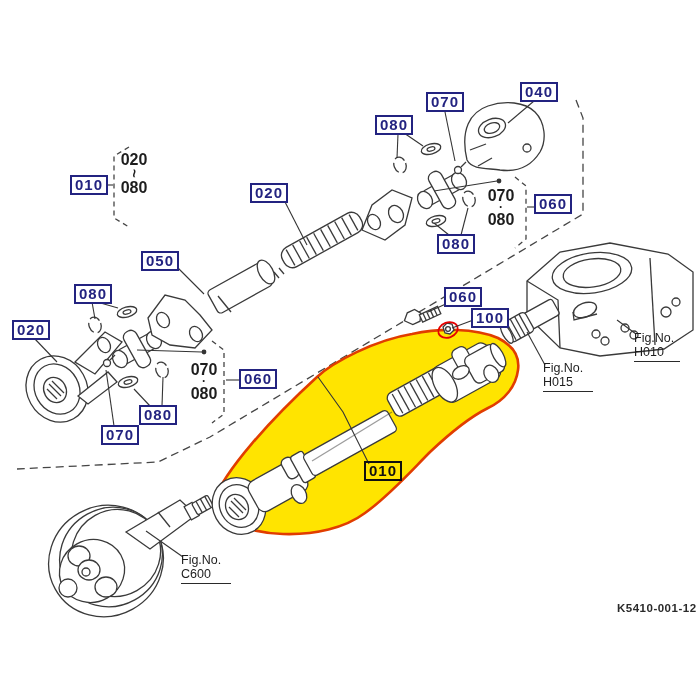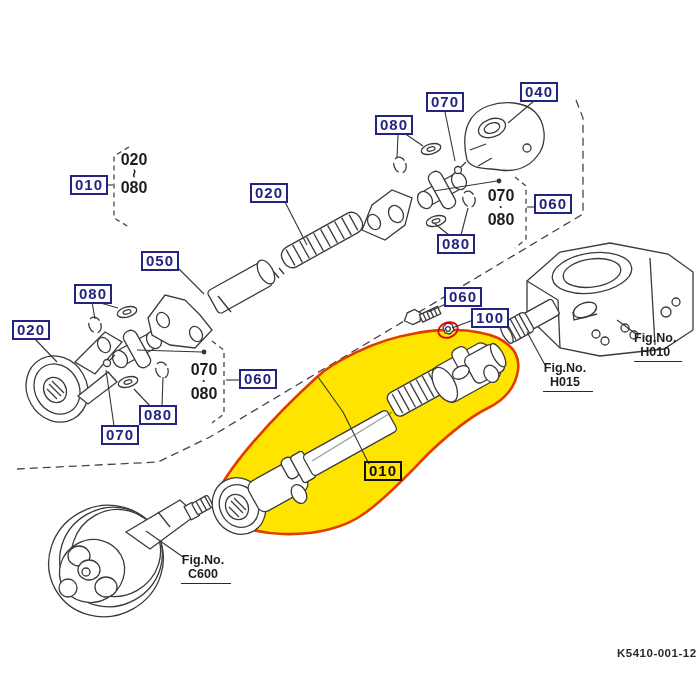--- a/index.html
+++ b/index.html
@@ -7,24 +7,24 @@
          font-family:"Liberation Sans",sans-serif;}
   .stage svg{position:absolute;left:0;top:0;}
   .callout{position:absolute;font-weight:bold;font-size:15px;line-height:16px;
            color:#232380;border:2px solid #232380;background:#fff;padding:0 3px;
            letter-spacing:1px;font-family:"Liberation Sans",sans-serif;}
   .callout.black{color:#101010;border-color:#101010;background:transparent;}
   .range{position:absolute;display:flex;flex-direction:column;align-items:center;
          font-weight:bold;font-size:16px;line-height:17px;color:#1d1d1d;}
   .range .sep{font-size:12px;line-height:7px;}
   .range .tilde{transform:rotate(90deg);font-size:15px;line-height:11px;}
-  .figref{position:absolute;font-weight:bold;font-size:12.5px;line-height:14px;
-          color:#1d1d1d;border-bottom:1.6px solid #2a2a2a;padding:0 6px 2px 0;text-align:center;}
+  .figref{position:absolute;font-weight:normal;font-size:12.5px;line-height:14px;
+          color:#1d1d1d;border-bottom:1.6px solid #2a2a2a;padding:0 6px 2px 0;}
   .drawno{position:absolute;left:617px;top:602px;font-weight:bold;font-size:11.5px;
-          color:#2a2a2a;letter-spacing:0.5px;margin-top:45px;}
+          color:#2a2a2a;letter-spacing:0.5px;}
   .ln{fill:none;stroke:#3a3a3a;stroke-width:1.3;}
   .pt{fill:#ffffff;stroke:#3a3a3a;stroke-width:1.3;}
   .ldr{fill:none;stroke:#343434;stroke-width:1.1;}
   .dsh{fill:none;stroke:#454545;stroke-width:1.3;stroke-dasharray:8 5;}
   .dsh2{fill:none;stroke:#454545;stroke-width:1.3;stroke-dasharray:5 4;}
 </style>
 </head>
 <body>
 
 <div class="stage">

